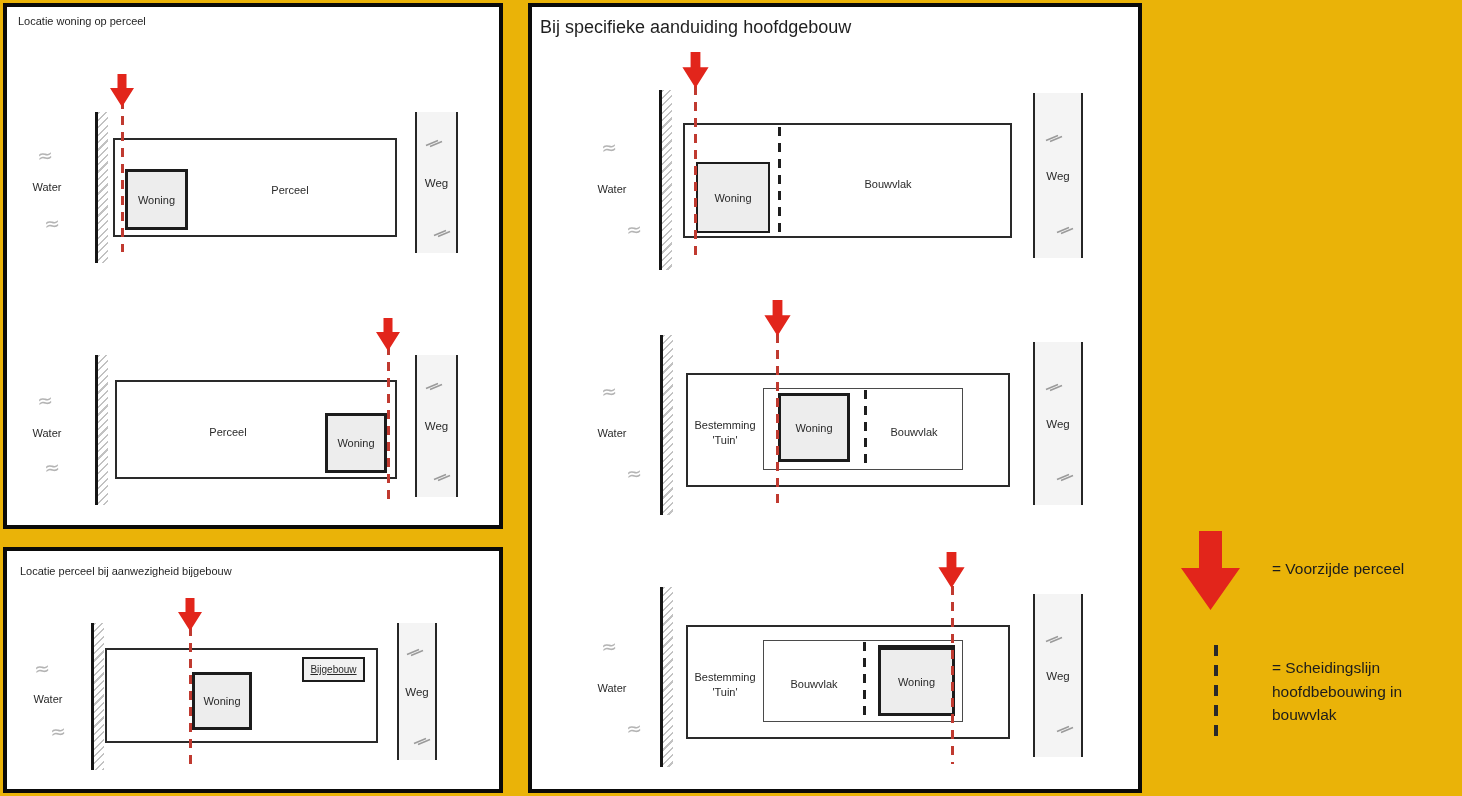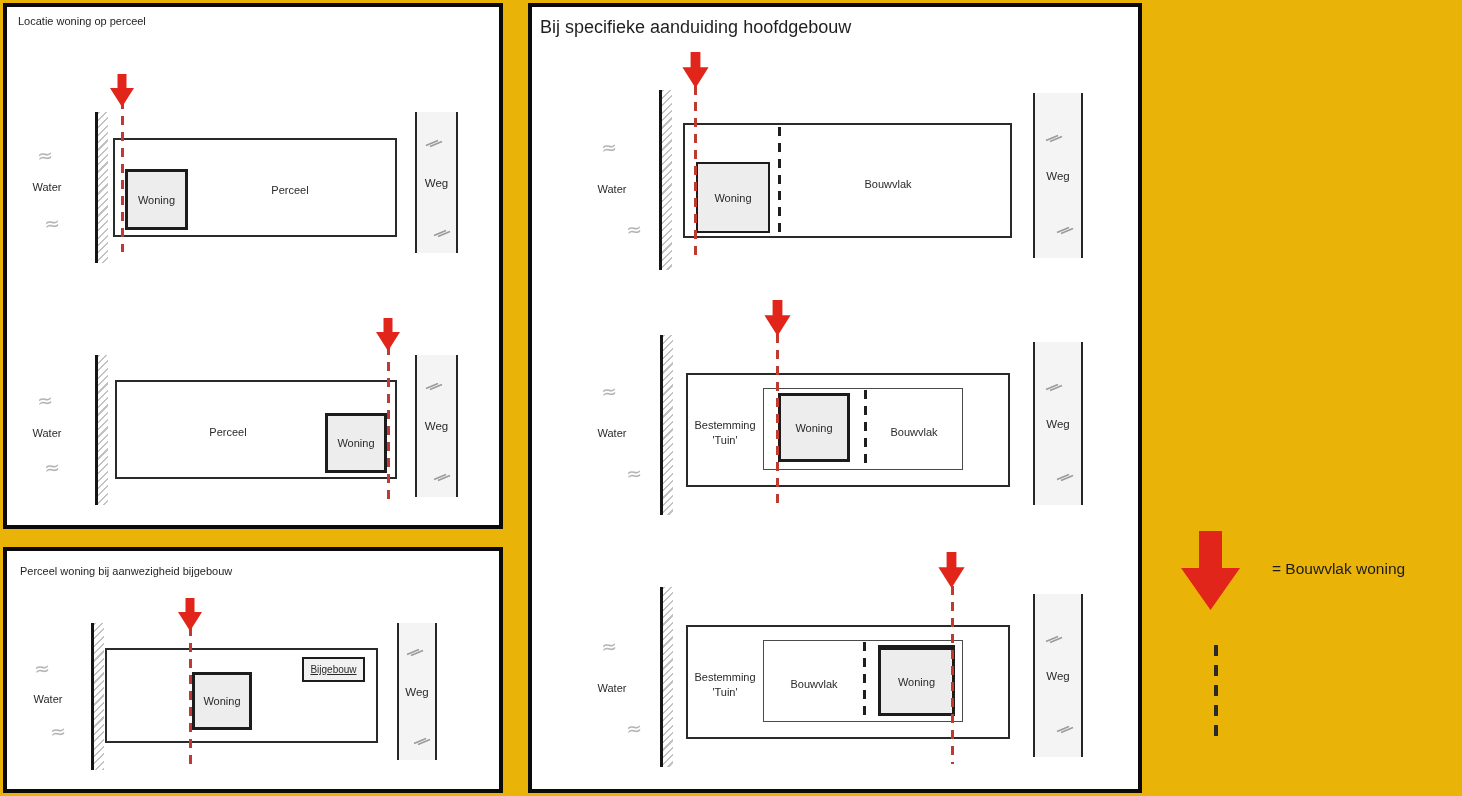--- a/index.html
+++ b/index.html
@@ -110,21 +110,21 @@
       <span class="mk" style="right:5px;bottom:14px;">
         <svg width="18" height="11" viewBox="0 0 18 11" stroke="#9a9a9a" stroke-width="1.4">
             <line x1="1" y1="7.5" x2="13" y2="2.5"></line>
             <line x1="5" y1="8.5" x2="17" y2="3.5"></line>
           </svg>
       </span>
     </div>
   </div>
 
   <div class="panel" style="left:3px;top:547px;width:500px;height:246px;">
-    <div class="ptitle" style="left:13px;top:14px;">Perceel woning bij aanwezigheid bijgebouw</div>
+    <div class="ptitle" style="left:13px;top:14px;">Locatie perceel bij aanwezigheid bijgebouw</div>
 
     <div class="wall" style="left:84px;top:72px;height:147px;"></div>
     <div class="hatch" style="left:87px;top:72px;height:147px;"></div>
     <div class="wave" style="left:35px;top:117px;">≈</div>
     <div class="wave" style="left:51px;top:180px;">≈</div>
     <div class="lbl" style="left:41px;top:148px;">Water</div>
 
     <div class="rect" style="left:98px;top:97px;width:273px;height:95px;border-width:2px;"></div>
     <div class="bld bold" style="left:185px;top:121px;width:60px;height:58px;">
       <span>Woning</span>
@@ -277,17 +277,22 @@
           </svg>
       </span>
     </div>
   </div>
 
   <div class="arrow" style="left:1181px;top:531px;">
     <svg width="59" height="79" viewBox="0 0 59 79">
         <polygon points="18,0 41,0 41,37 59,37 29.5,79 0,37 18,37" fill="currentColor"></polygon>
       </svg>
   </div>
-  <div class="legendtext" style="left:1272px;top:560px;">= Bouwvlak woning</div>
+  <div class="legendtext" style="left:1272px;top:560px;">= Voorzijde perceel</div>
 
   <div class="legdash" style="left:1214px;top:645px;height:98px;"></div>
+  <div class="legendtext" style="left:1272px;top:656px;">
+    <div class="ln">= Scheidingslijn</div>
+    <div class="ln">hoofdbebouwing in</div>
+    <div class="ln">bouwvlak</div>
+  </div>
 
 </div>
 
 </body></html>

